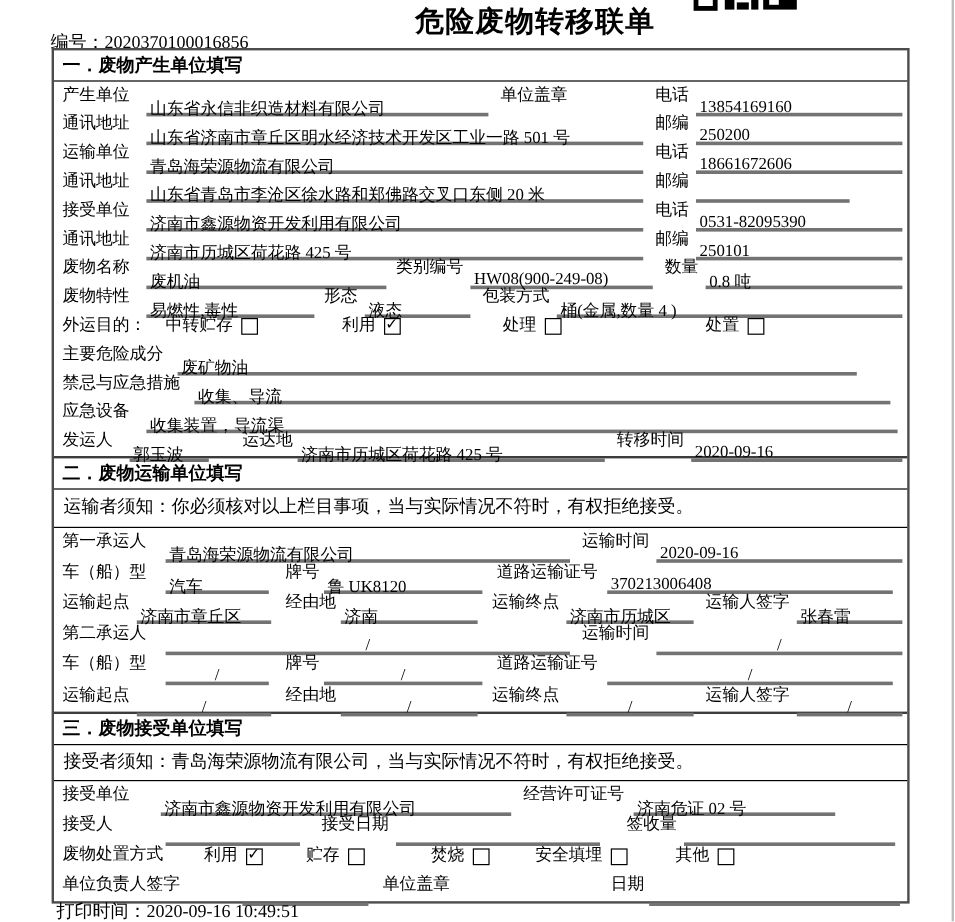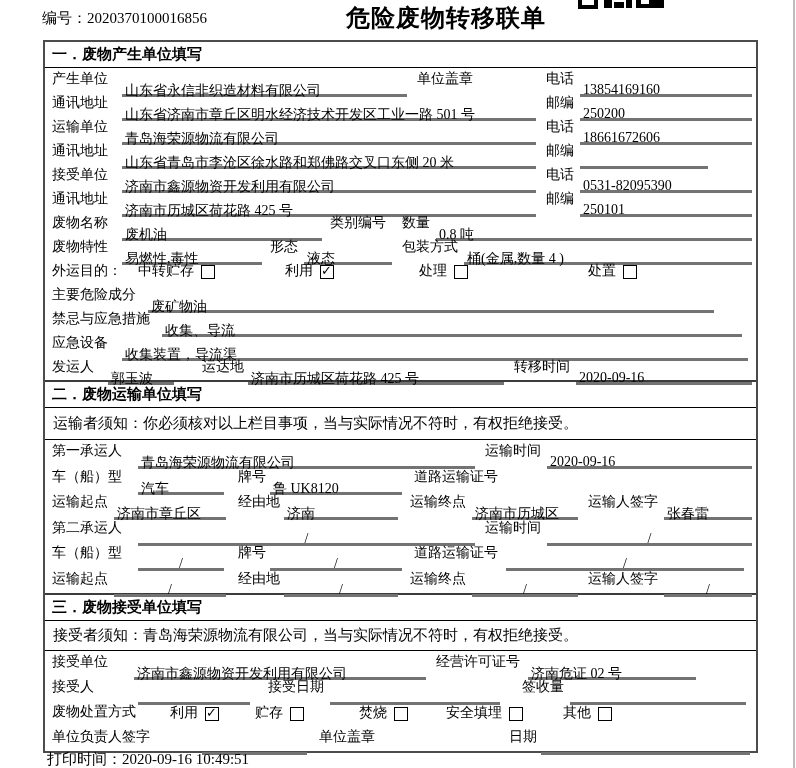--- a/index.html
+++ b/index.html
@@ -2,21 +2,21 @@
 <html><head>
 <meta charset="utf-8">
 <style>
   html,body{margin:0;padding:0}
   body{
     width:796px;height:768px;position:relative;overflow:hidden;
     background:#fff;color:#000;
     font-family:"Liberation Serif","DejaVu Serif",serif;
     font-size:14px;
   }
-  .hdr-serial{position:absolute;left:42px;top:9px;font-size:15px;white-space:nowrap}
+  .hdr-serial{position:absolute;left:42px;top:26px;font-size:15px;white-space:nowrap}
   .hdr-title{
     position:absolute;left:446px;top:2px;transform:translateX(-50%);
     font-size:24px;font-weight:bold;white-space:nowrap;letter-spacing:1px;
     font-family:"DejaVu Sans","Liberation Sans",sans-serif;
   }
   .qr{position:absolute;left:578px;top:0;width:88px;height:9px}
   .qr i{position:absolute;background:#000;display:block}
   .qr i.w{background:#fff}
   .edge{position:absolute;right:1px;top:0;width:2px;height:768px;background:#bdbdbd}
 
@@ -112,20 +112,21 @@
       <span class="lbl" style="width:70px">通讯地址</span>
       <span class="val g">济南市历城区荷花路 425 号</span>
       <span class="lbl" style="width:34px;margin-left:10px">邮编</span>
       <span class="val" style="width:172px">250101</span>
     </div>
 
     <div class="row">
       <span class="lbl" style="width:70px">废物名称</span>
       <span class="val" style="width:200px">废机油</span>
       <span class="lbl" style="margin-left:8px;width:62px">类别编号</span>
+      <span class="val" style="width:152px">HW08(900-249-08)</span>
       <span class="lbl" style="margin-left:10px;width:34px">数量</span>
       <span class="val g">0.8 吨</span>
     </div>
 
     <div class="row">
       <span class="lbl" style="width:70px">废物特性</span>
       <span class="val" style="width:140px">易燃性,毒性</span>
       <span class="lbl" style="margin-left:8px;width:34px">形态</span>
       <span class="val" style="width:88px">液态</span>
       <span class="lbl" style="margin-left:10px;width:62px">包装方式</span>
@@ -187,20 +188,21 @@
       <span class="lbl" style="margin-left:10px;width:62px">运输时间</span>
       <span class="val" style="width:205px">2020-09-16</span>
     </div>
 
     <div class="row">
       <span class="lbl" style="width:86px">车（船）型</span>
       <span class="val" style="width:86px">汽车</span>
       <span class="lbl" style="margin-left:14px;width:32px">牌号</span>
       <span class="val" style="width:132px">鲁 UK8120</span>
       <span class="lbl" style="margin-left:12px;width:92px">道路运输证号</span>
+      <span class="val g" style="margin-right:8px">370213006408</span>
     </div>
 
     <div class="row">
       <span class="lbl" style="width:62px">运输起点</span>
       <span class="val" style="width:112px">济南市章丘区</span>
       <span class="lbl" style="margin-left:12px;width:46px">经由地</span>
       <span class="val" style="width:114px">济南</span>
       <span class="lbl" style="margin-left:12px;width:62px">运输终点</span>
       <span class="val" style="width:106px">济南市历城区</span>
       <span class="lbl" style="margin-left:10px;width:76px">运输人签字</span>

